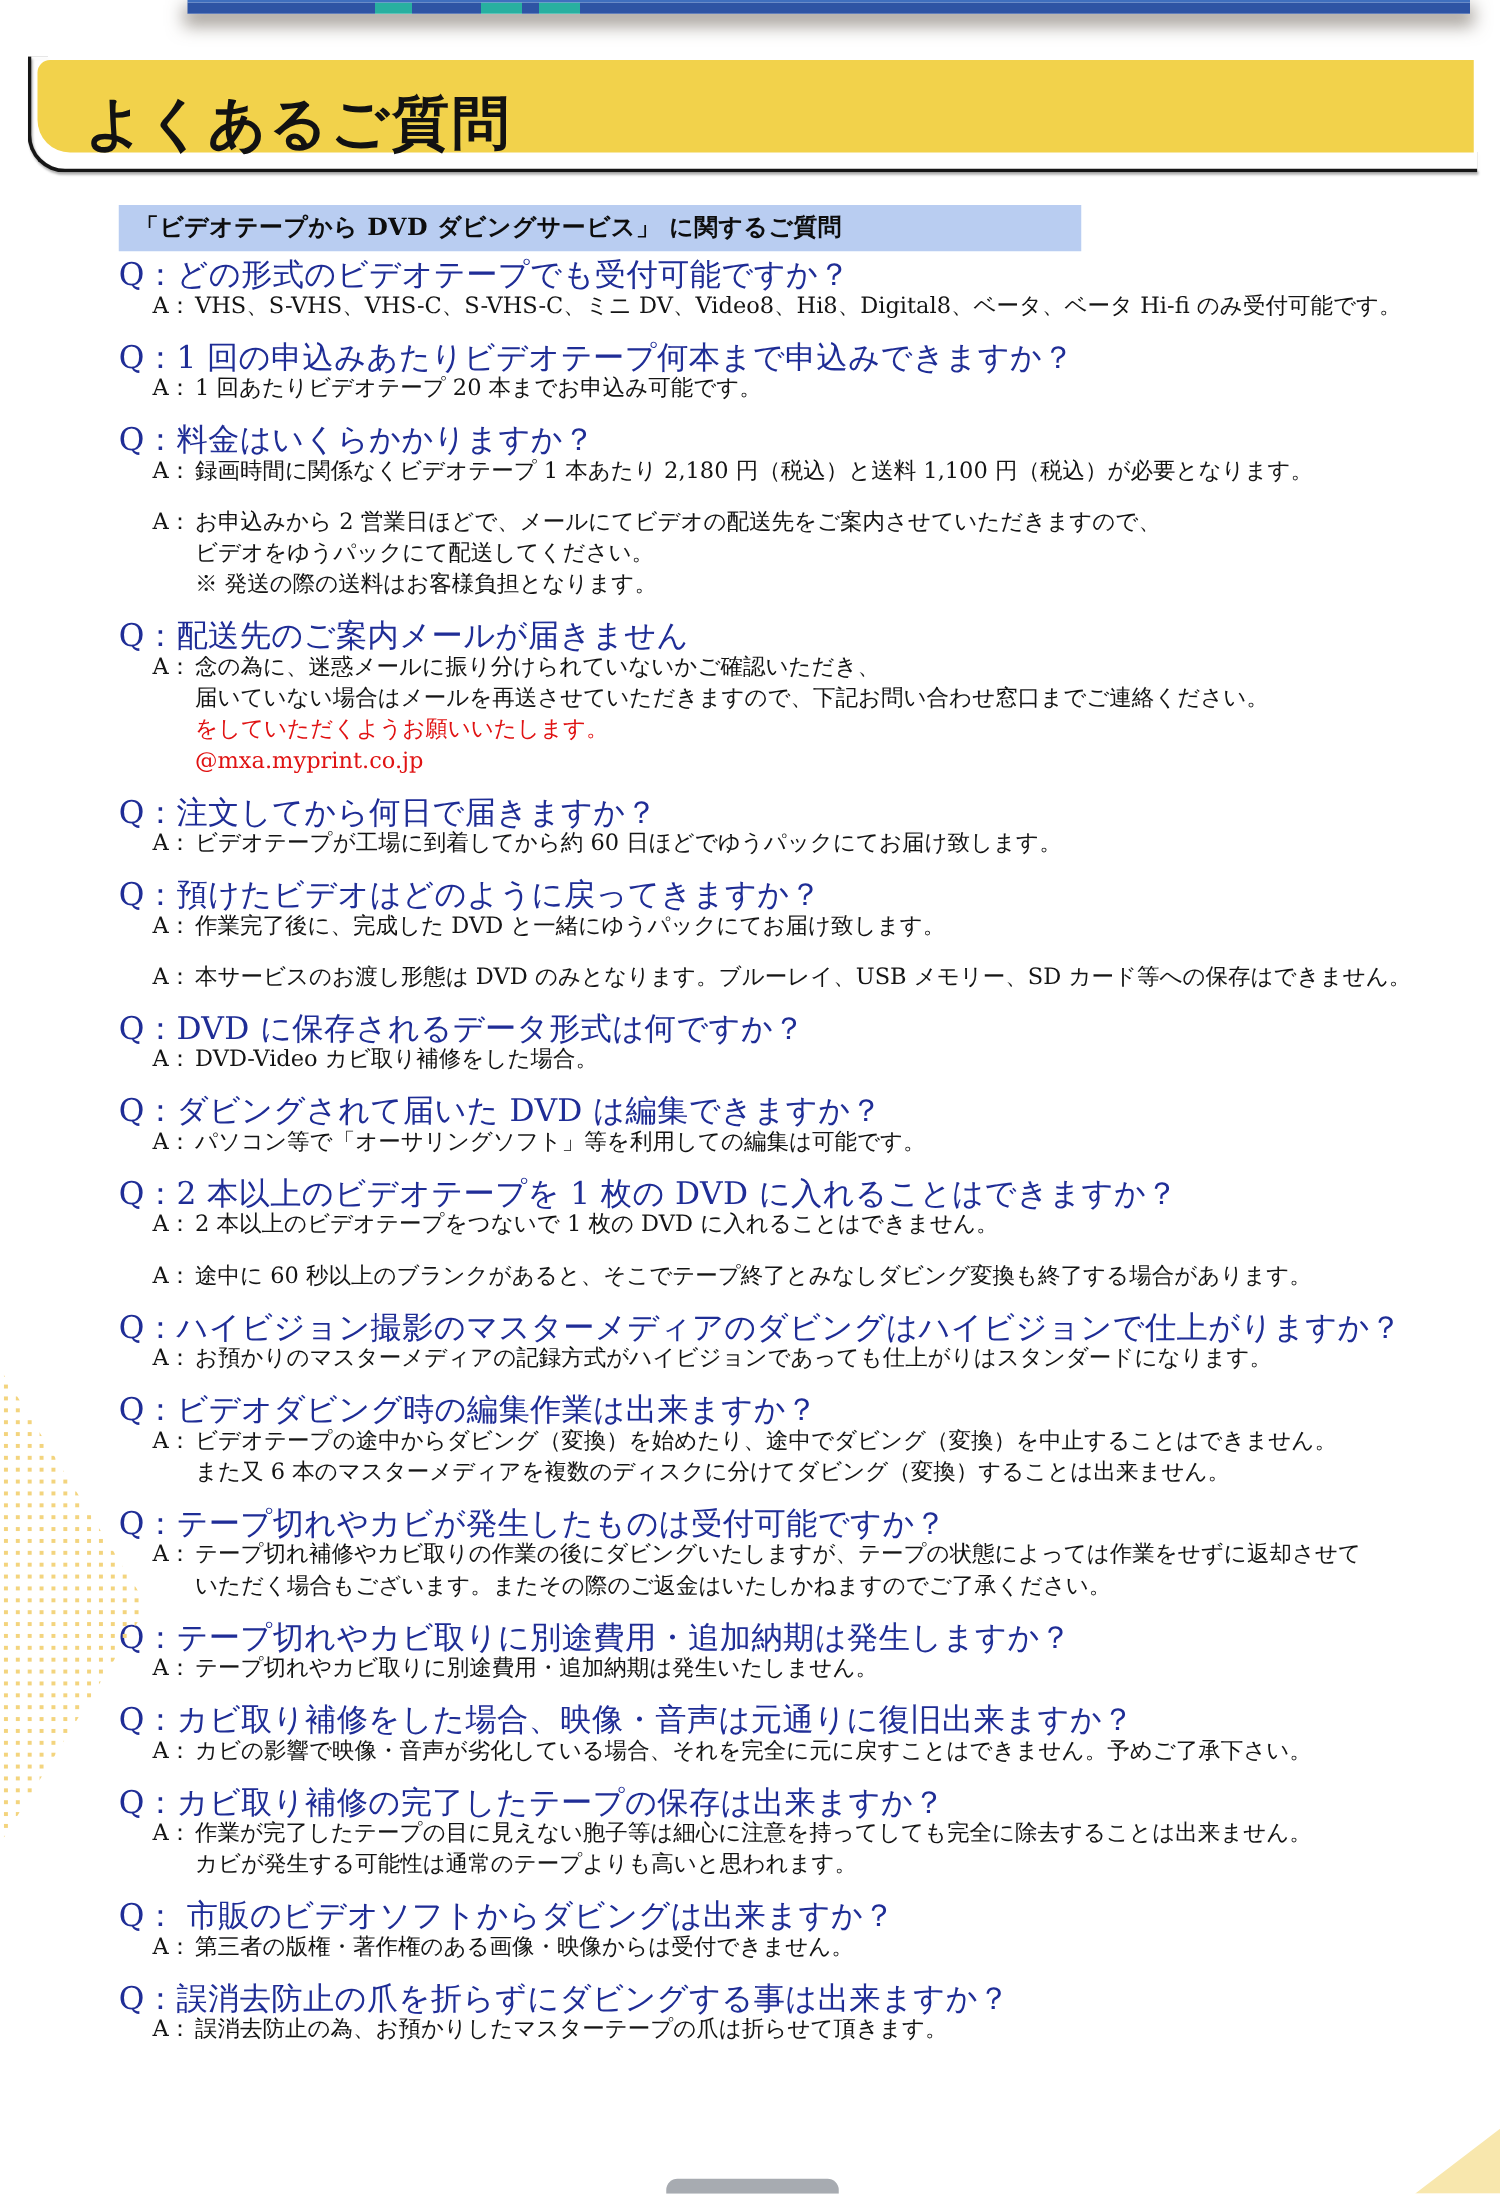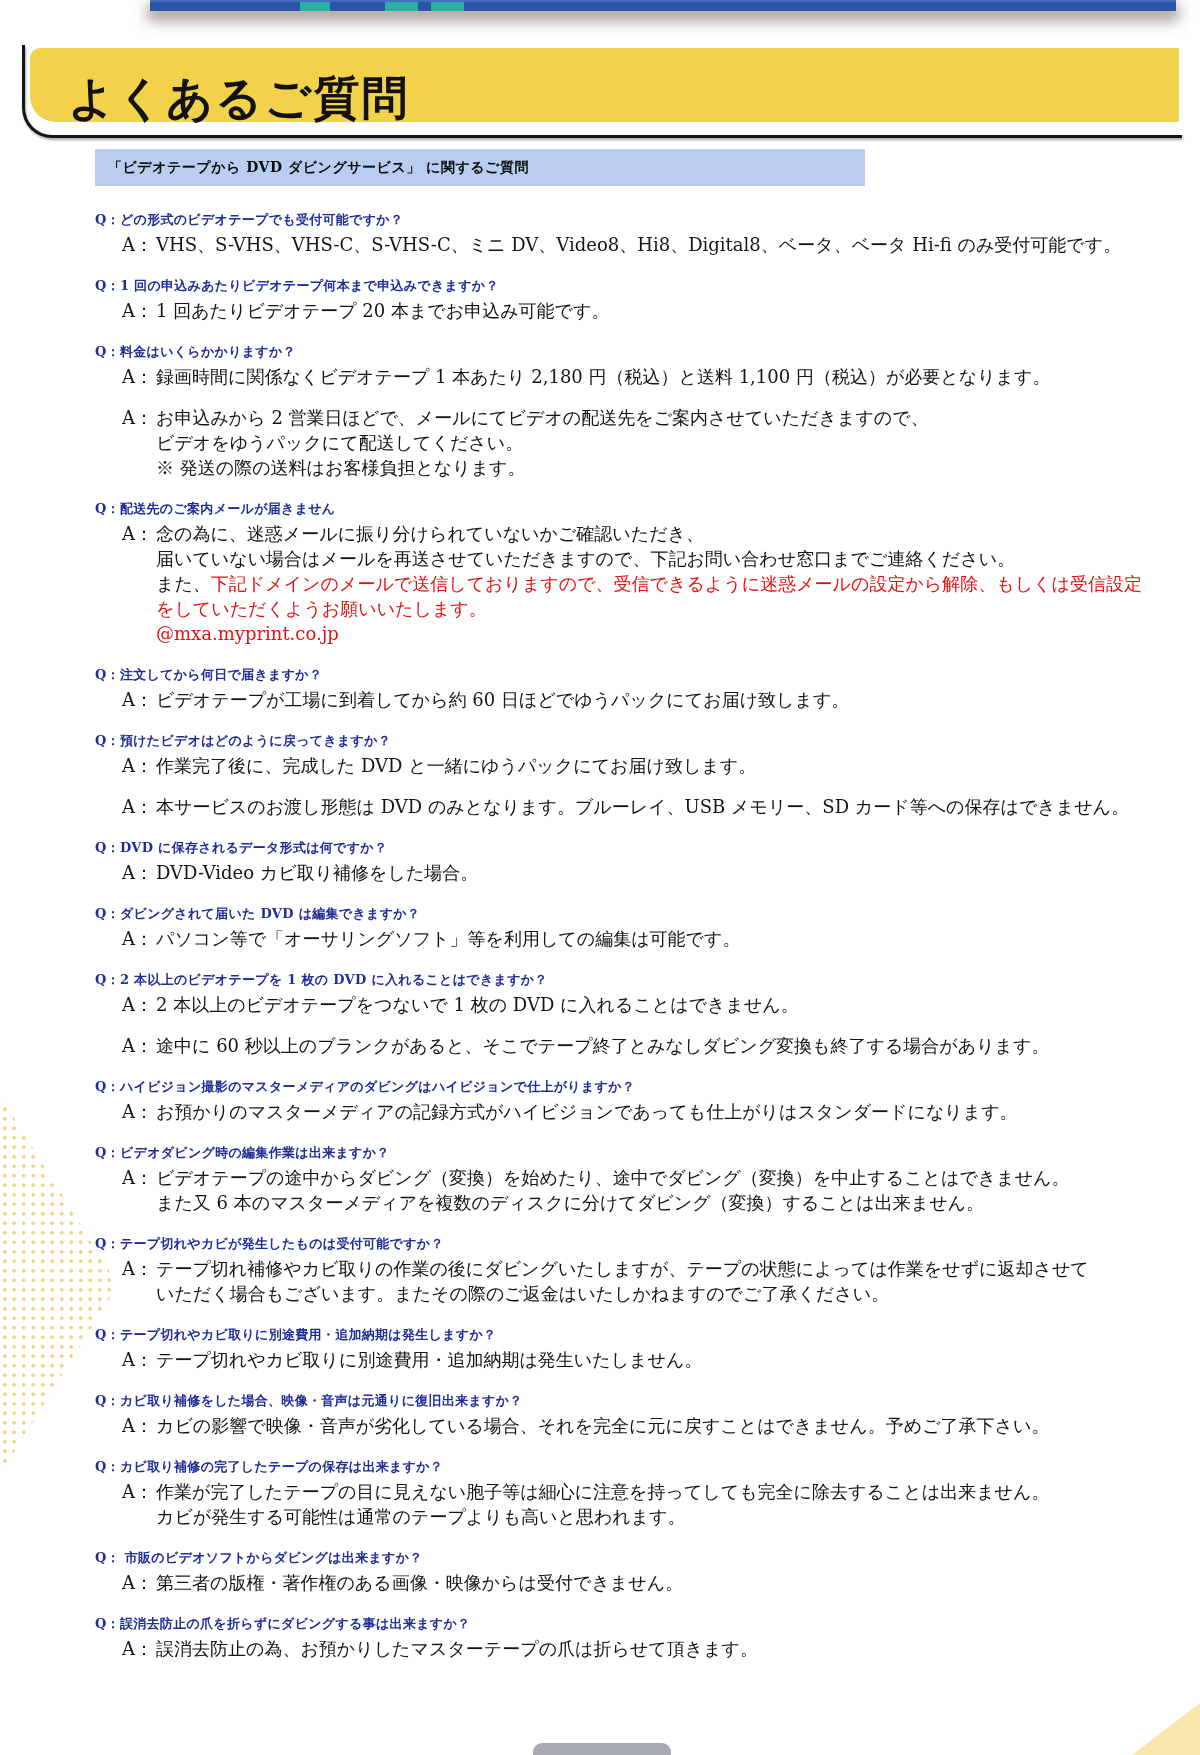--- a/index.html
+++ b/index.html
@@ -50,31 +50,31 @@
     background:var(--yellow);
     border-radius:10px 0 0 26px;
   }
   .title-bar h1{
     margin:12px;padding:8px 0 0 26px;
     font-family:"DejaVu Sans","Liberation Sans",sans-serif;
     font-weight:900;font-size:46px;letter-spacing:2px;color:#121212;
   }
 
   .subtitle{
-    left:95px;top:149px;width:770px;height:37px;
+    left:95px;top:164px;width:770px;height:37px;
     background:var(--subtitle-bg);
     line-height:37px;padding-left:13px;box-sizing:border-box;
-    font-size:14px;font-weight:bold;color:#0d0d0d;
+    font-size:19px;font-weight:bold;color:#0d0d0d;
     letter-spacing:.5px;
   }
 
   .faq-list{left:95px;top:207px;width:1072px;}
   .qa-item{margin-bottom:16px;}
   .q-line{
-    font-size:13px;line-height:25px;font-weight:bold;
+    font-size:25px;line-height:25px;font-weight:normal;
     color:var(--q-color);letter-spacing:.3px;
   }
   .a-block{padding-left:27px;}
   .a-line{display:flex;font-size:18px;line-height:25px;color:var(--ink);}
   .a-prefix{width:34px;flex:none;}
   .seg-red{color:var(--red);}
 
   
   .dots{
     left:0;top:1095px;width:118px;height:380px;
@@ -158,24 +158,20 @@
         <div class="a-line">
           <span class="a-prefix">A：</span>
           <span class="a-text"><span>念の為に、迷惑メールに振り分けられていないかご確認いただき、</span></span>
         </div>
         <div class="a-line">
           <span class="a-prefix"></span>
           <span class="a-text"><span>届いていない場合はメールを再送させていただきますので、下記お問い合わせ窓口までご連絡ください。</span></span>
         </div>
         <div class="a-line">
           <span class="a-prefix"></span>
-          <span class="a-text"><span>また、</span><span class="seg-red">下記ドメインのメールで送信しておりますので、受信できるように迷惑メールの設定から解除、もしくは受信設定</span></span>
-        </div>
-        <div class="a-line">
-          <span class="a-prefix"></span>
           <span class="a-text"><span class="seg-red">をしていただくようお願いいたします。</span></span>
         </div>
         <div class="a-line">
           <span class="a-prefix"></span>
           <span class="a-text"><span class="seg-red">@mxa.myprint.co.jp</span></span>
         </div>
       </div>
     </div>
     <div class="qa-item">
       <div class="q-line"><span class="q-prefix">Q：</span><span class="q-text">注文してから何日で届きますか？</span></div>

